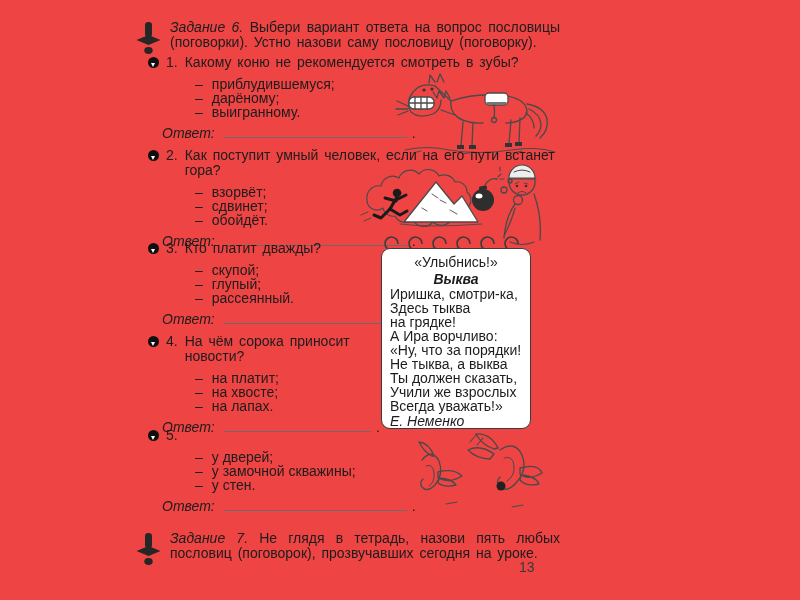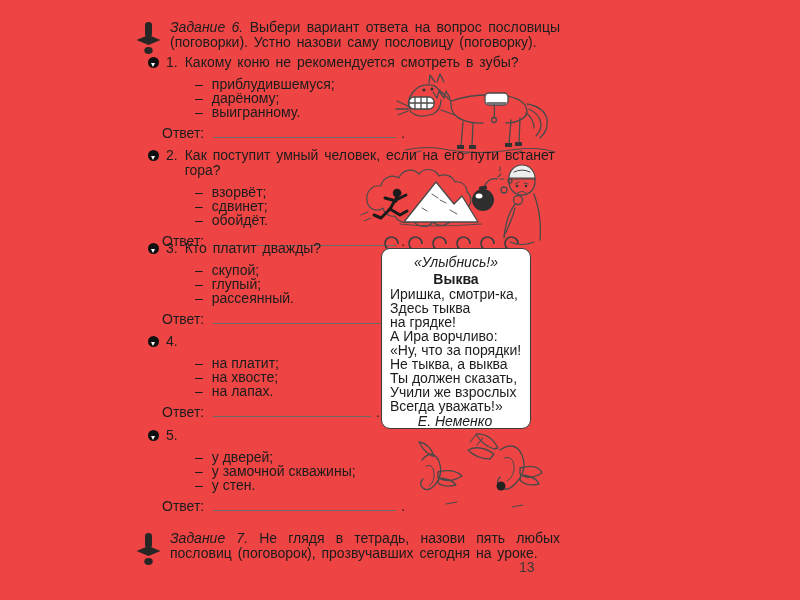--- a/index.html
+++ b/index.html
@@ -25,34 +25,34 @@
   }
   .bullet::after {
     content:""; position:absolute; left:3px; bottom:1px;
     border-left:2.5px solid transparent; border-right:2.5px solid transparent;
     border-top:4px solid #ffffff;
   }
   .q-num { flex:0 0 auto; }
   .options { list-style:none; margin:7px 0 0 47px; padding:0; }
   .option { display:flex; gap:9px; line-height:14px; }
   .answer-row { display:flex; align-items:baseline; margin:6px 0 0 14px; line-height:15px; }
-  .answer-label { }
+  .answer-label { font-style:italic; }
   .blank { width:183px; border-bottom:1px solid #6b6b6b; height:12px; margin:0 5px 0 9px; }
 
   
   .smile-box {
     position:absolute; left:381px; top:248px; width:150px; height:181px;
     border:1.6px solid #3c3c3c; border-radius:9px; background:#fff; box-sizing:border-box;
     padding:6px 8px 4px 8px;
   }
   .rings { position:absolute; left:378px; top:234px; }
-  .smile-title { font-style:italic; text-align:center; line-height:14px; }
-  .poem-title { font-weight:bold; text-align:center; line-height:16px; margin-top:2px; }
+  .smile-title { text-align:center; line-height:14px; }
+  .poem-title { font-weight:bold; text-align:center; line-height:16px; margin-top:2px;font-style:italic; }
   .poem-line { line-height:14px; white-space:nowrap; }
-  .poem-author { font-style:italic; text-align:center; line-height:15px; margin-top:1px; padding-right:2px; }
+  .poem-author { font-style:italic; text-align:left; line-height:15px; margin-top:1px; padding-right:2px; }
 
   .page-number { position:absolute; left:519px; top:559px; color:#3a3a3a; }
 
   svg.lineart { stroke:#4a4a4a; fill:none; stroke-width:1.3; stroke-linecap:round; stroke-linejoin:round; }
 </style>
 </head>
 <body>
 
 <div class="page">
 
@@ -258,20 +258,21 @@
     <div class="poem-line">Ты должен сказать,</div>
     <div class="poem-line">Учили же взрослых</div>
     <div class="poem-line">Всегда уважать!»</div>
     <div class="poem-author">Е. Неменко</div>
   </div>
 
   <div class="question" style="top:334px; width:232px;">
     <div class="q-head">
       <span class="bullet"></span>
       <span class="q-num">4.</span>
+      <span>На чём сорока приносит новости?</span>
     </div>
     <ul class="options">
       <li class="option">
           <span>–</span>
           <span>на платит;</span>
         </li>
       <li class="option">
           <span>–</span>
           <span>на хвосте;</span>
         </li>

